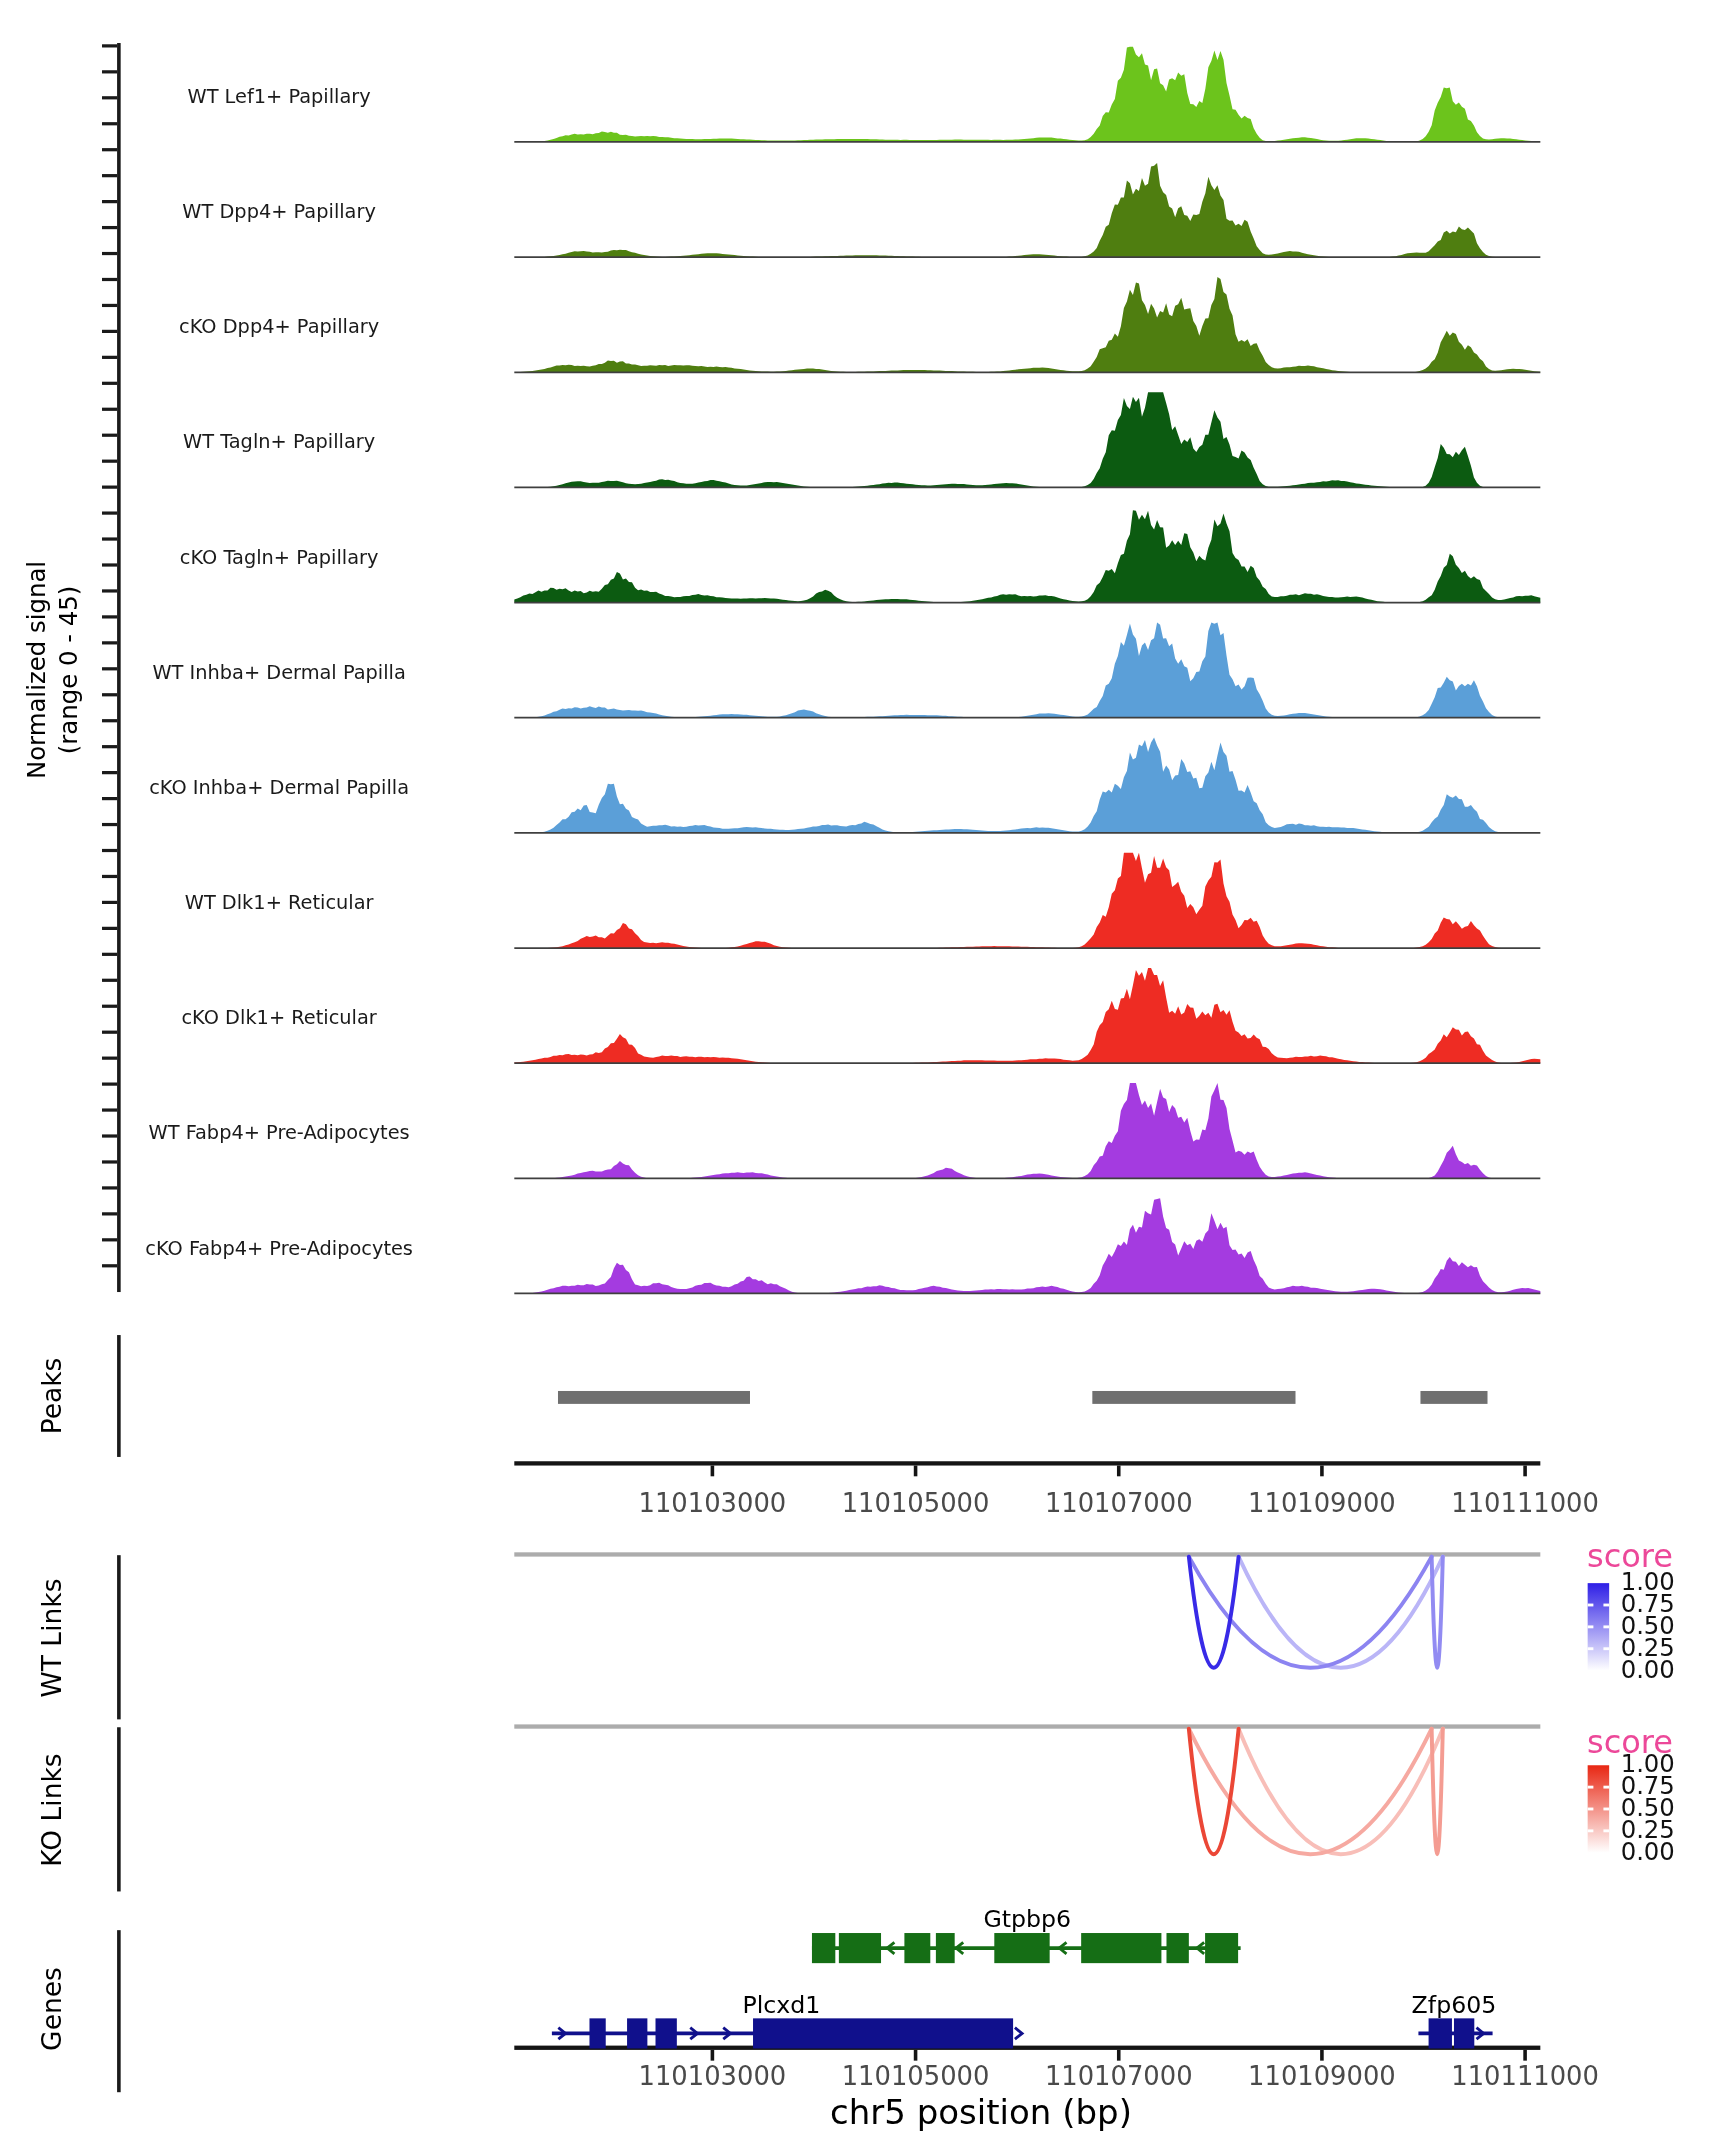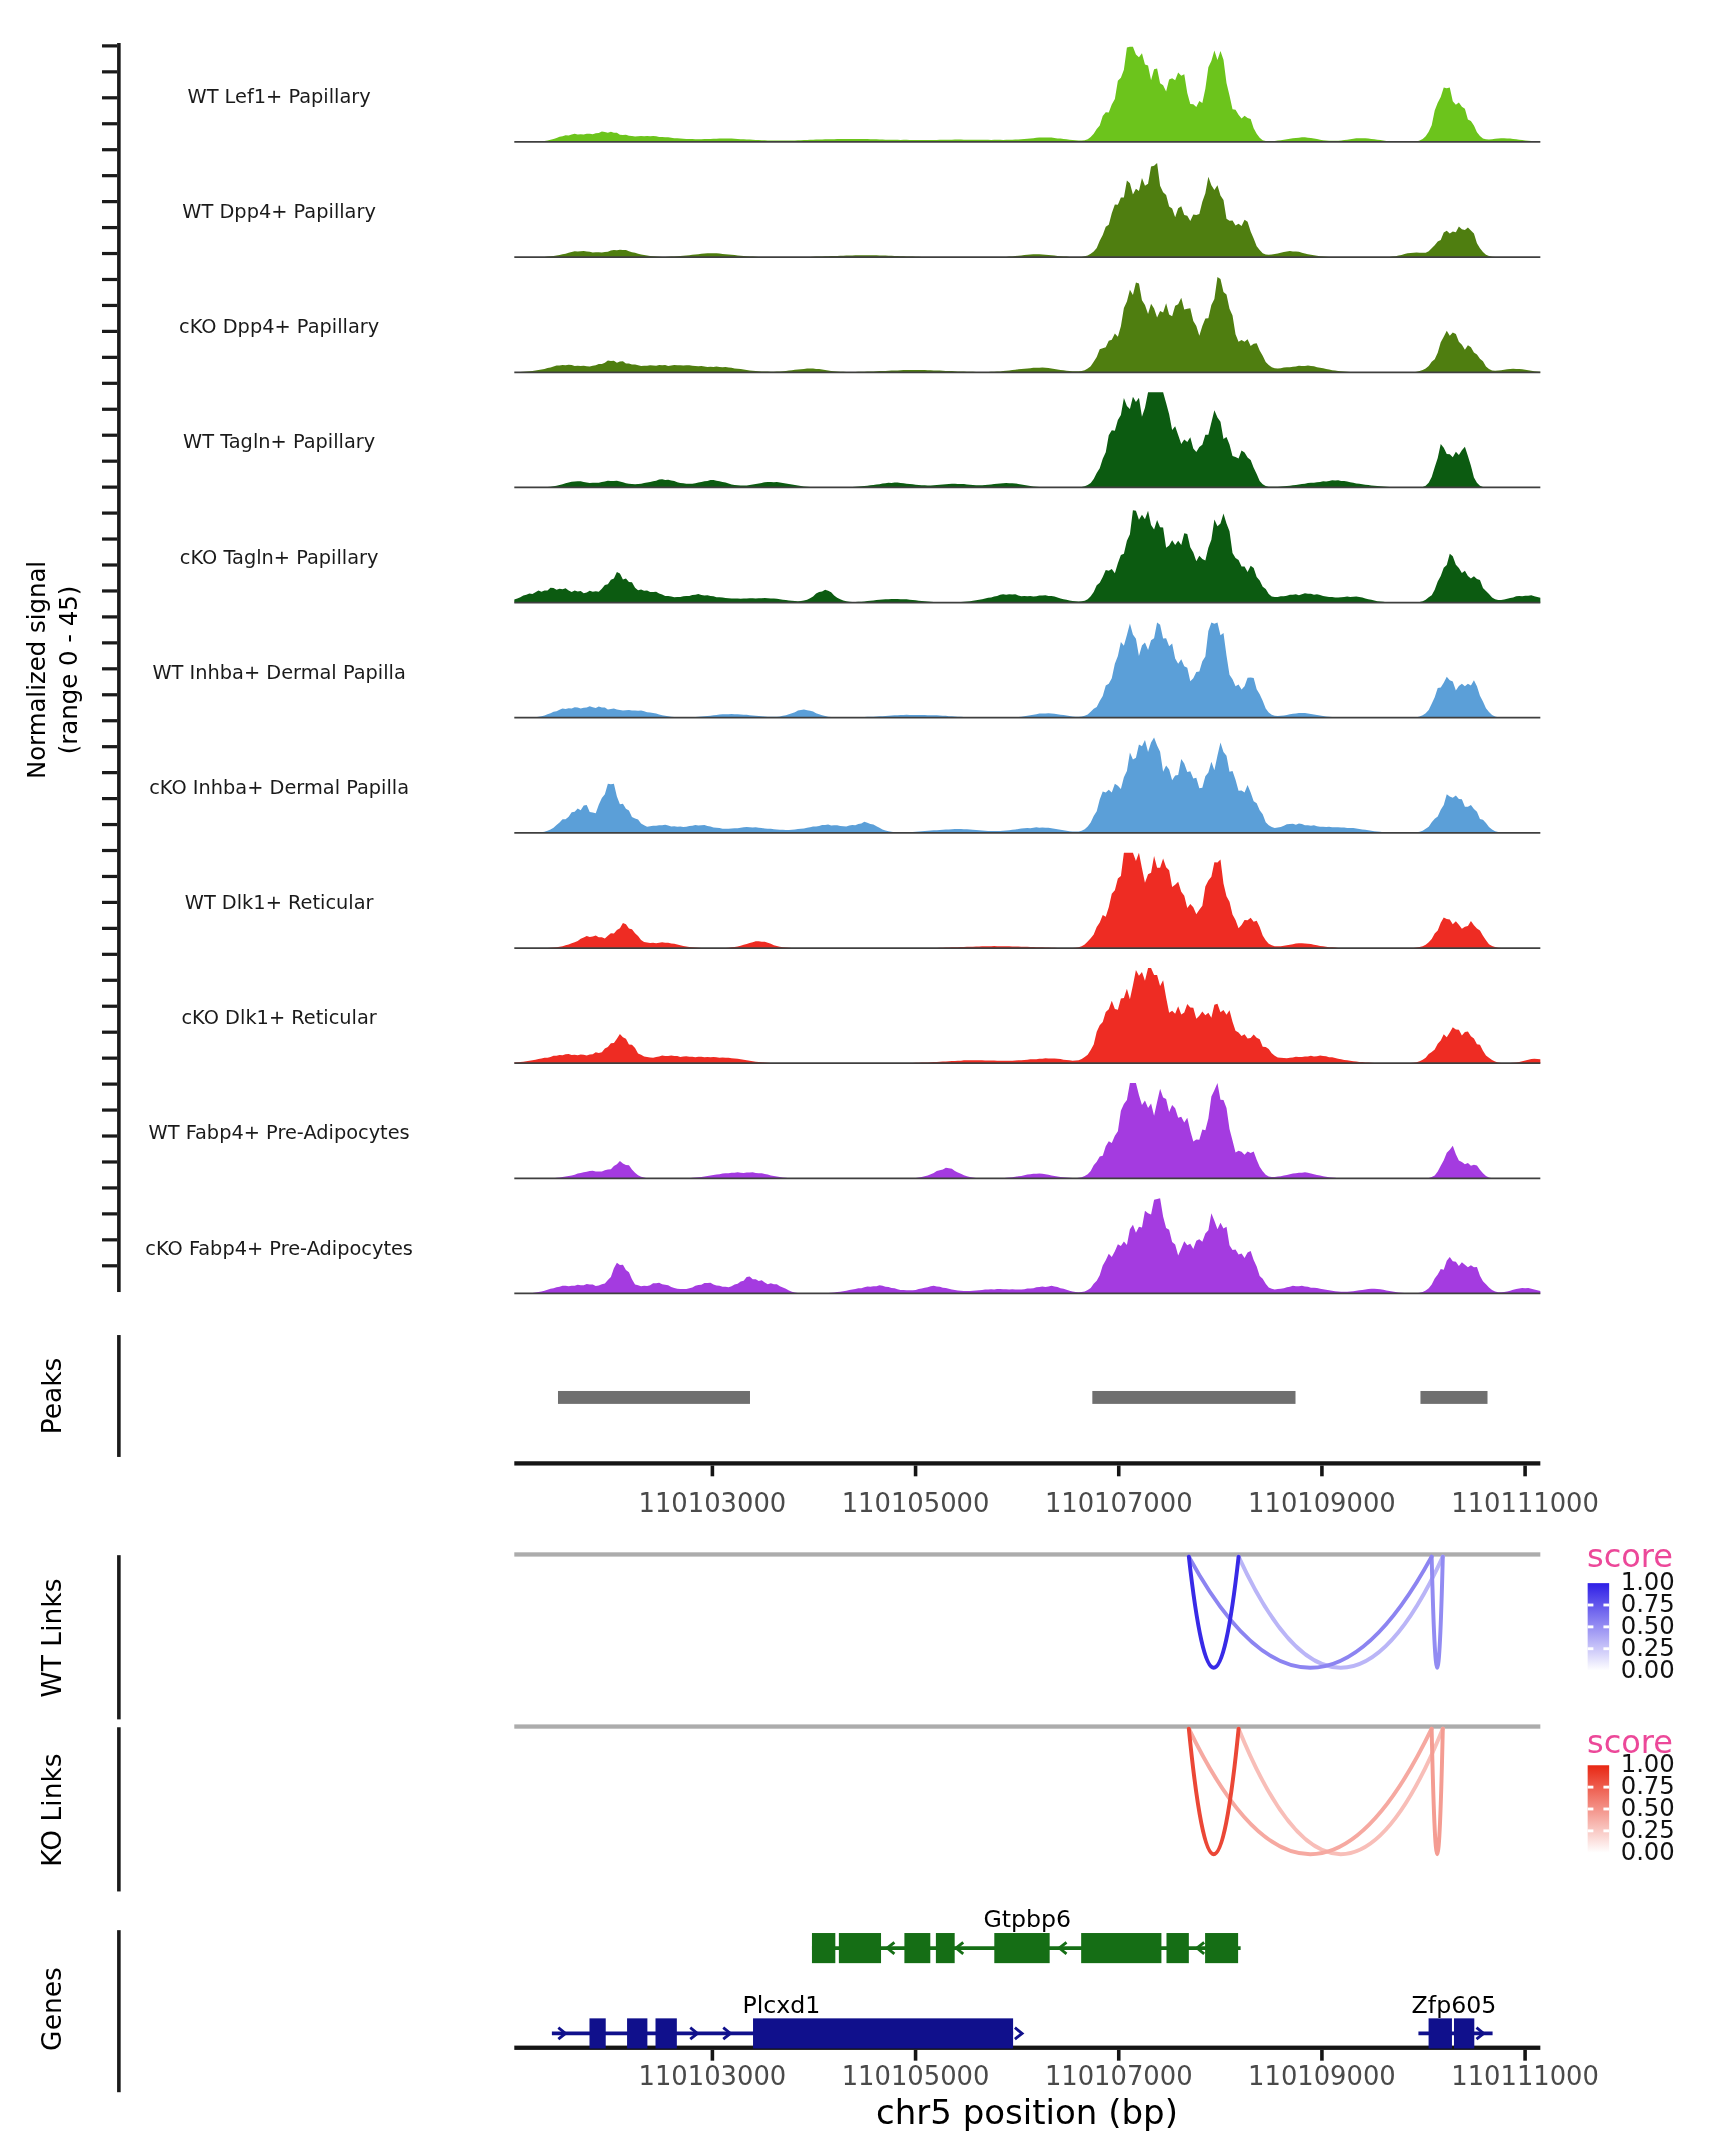--- a/index.html
+++ b/index.html
@@ -205,18 +205,18 @@
   <div class="vlabel" style="left:45px;top:670px;font-size:24.4px;text-align:center;line-height:32px;">
     <div>Normalized signal</div>
     <div>(range 0 - 45)</div>
   </div>
 
   <div class="vlabel" style="left:43px;top:1396px;font-size:26.5px;">Peaks</div>
   <div class="vlabel" style="left:43px;top:1638px;font-size:26.5px;">WT Links</div>
   <div class="vlabel" style="left:43px;top:1810px;font-size:26.5px;">KO Links</div>
   <div class="vlabel" style="left:43px;top:2009px;font-size:26.5px;">Genes</div>
 
-  <div class="hlabel" style="left:1019px;top:2112px;font-size:34px;">chr5 position (bp)</div>
+  <div class="hlabel" style="left:973px;top:2112px;font-size:34px;">chr5 position (bp)</div>
 
   <div class="lg-title" style="left:1622px;top:1556px;font-size:32px;">score</div>
   <div class="lg-title" style="left:1622px;top:1742px;font-size:32px;">score</div>
 </div>
 
 
 </body></html>

